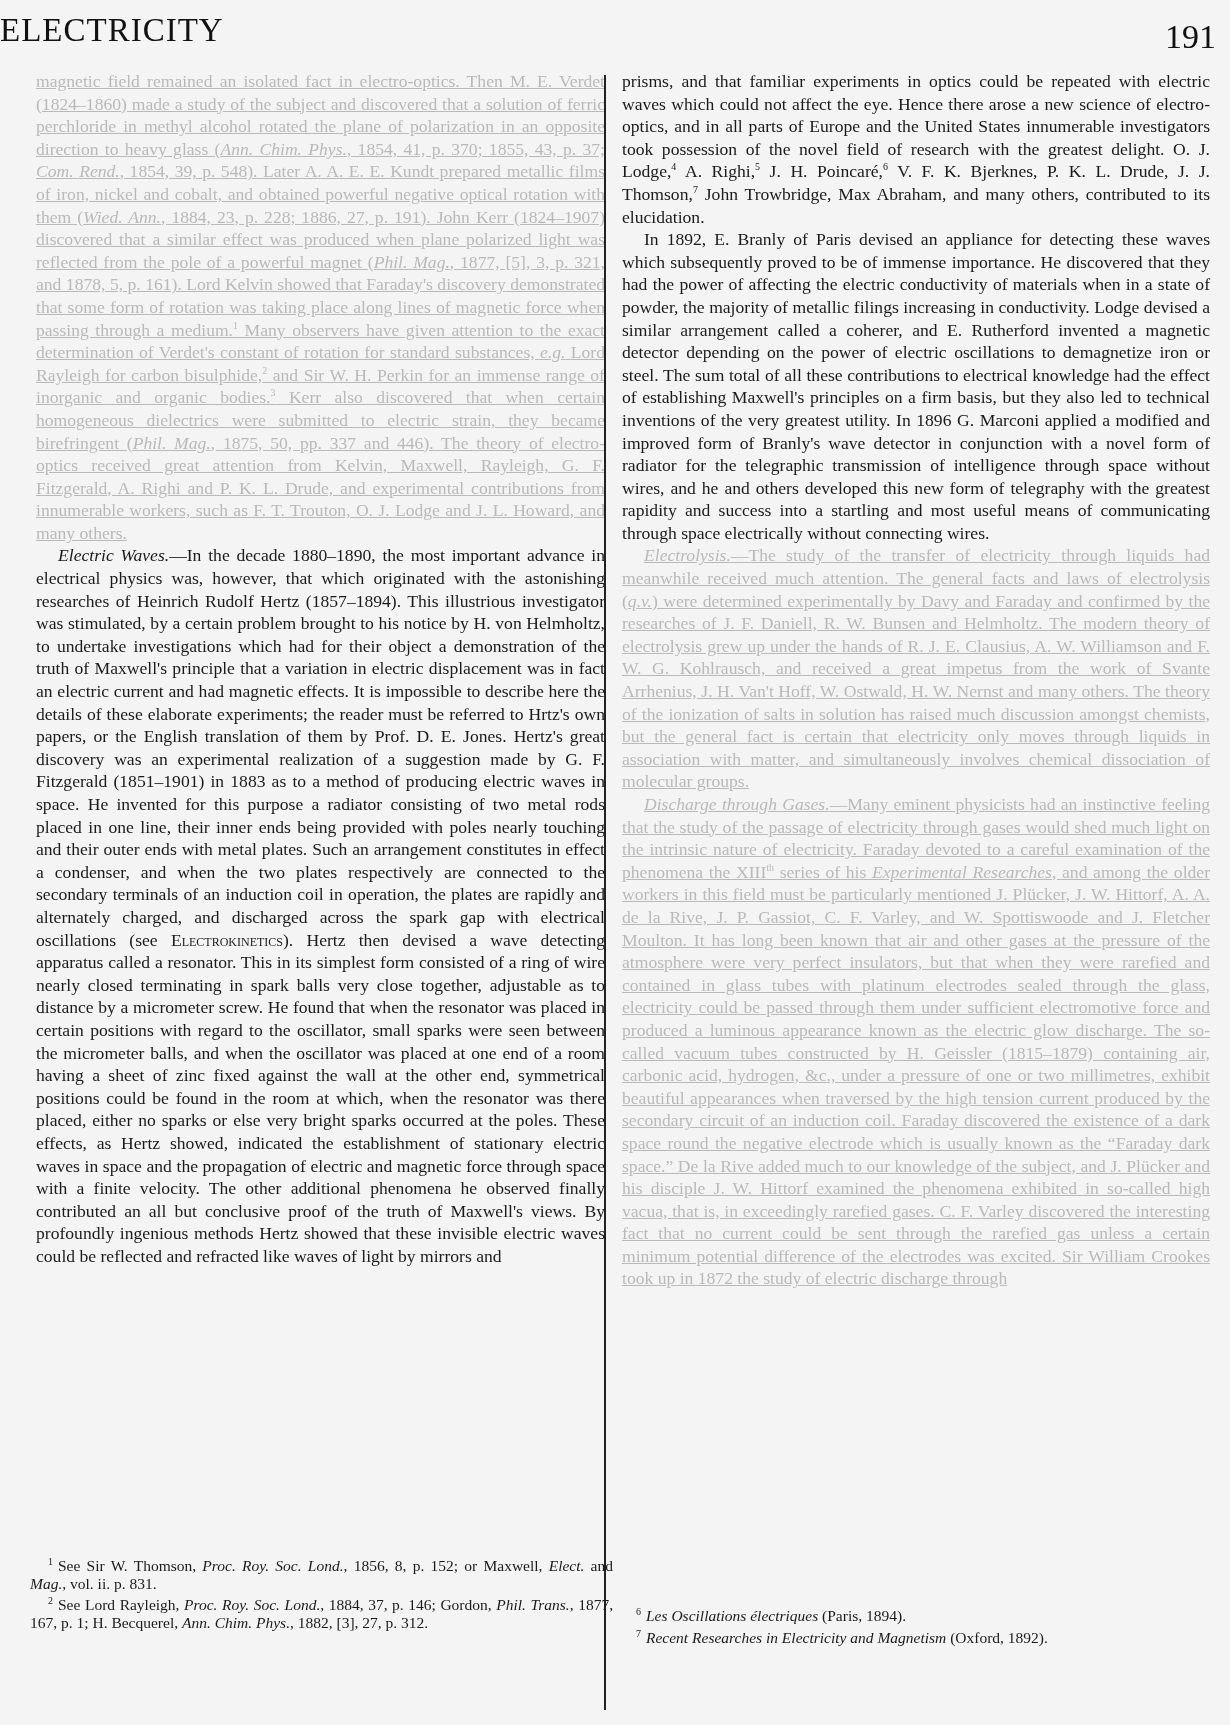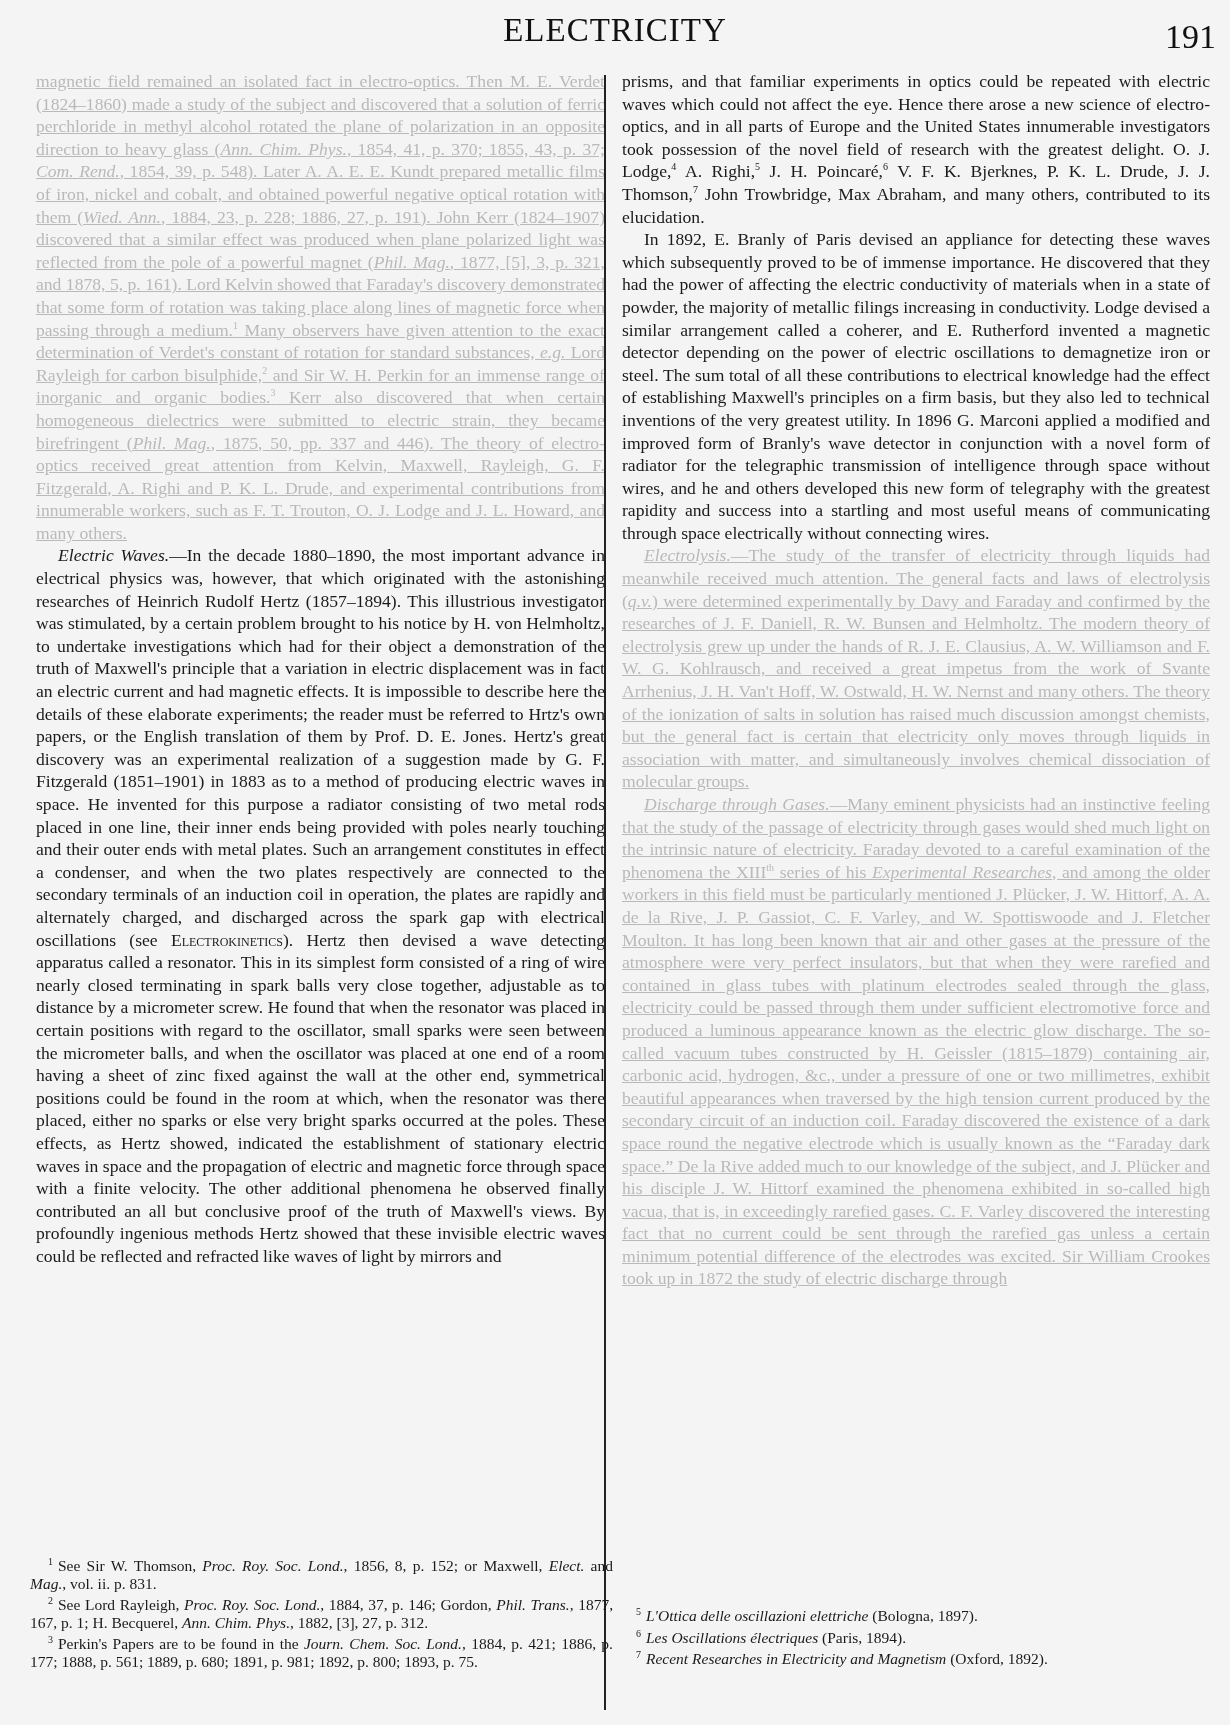--- a/index.html
+++ b/index.html
@@ -6,21 +6,21 @@
   body {
     width: 1230px; height: 1725px;
     background: #f4f4f4;
     font-family: "Liberation Serif", "DejaVu Serif", serif;
     color: #1a1a1a;
     position: relative;
     overflow: hidden;
   }
   .header-title {
     position: absolute; left: 0; width: 1230px; top: 12px;
-    text-align: center; font-size: 33px; letter-spacing: 1px;
+    font-size: 33px; letter-spacing: 1px;
     color: #111;
   }
   .page-number {
     position: absolute; right: 14px; top: 18px;
     font-size: 34px; color: #111;
   }
   .column {
     position: absolute; top: 70px;
     font-size: 17.6px; line-height: 22.6px;
     text-align: justify; hyphens: none;
@@ -56,30 +56,28 @@
   <p class="cont faded"><span>magnetic field remained an isolated fact in electro-optics. Then M. E. Verdet (1824–1860) made a study of the subject and discovered that a solution of ferric perchloride in methyl alcohol rotated the plane of polarization in an opposite direction to heavy glass (</span><em>Ann. Chim. Phys.</em><span>, 1854, 41, p. 370; 1855, 43, p. 37; </span><em>Com. Rend.</em><span>, 1854, 39, p. 548). Later A. A. E. E. Kundt prepared metallic films of iron, nickel and cobalt, and obtained powerful negative optical rotation with them (</span><em>Wied. Ann.</em><span>, 1884, 23, p. 228; 1886, 27, p. 191). John Kerr (1824–1907) discovered that a similar effect was produced when plane polarized light was reflected from the pole of a powerful magnet (</span><em>Phil. Mag.</em><span>, 1877, [5], 3, p. 321, and 1878, 5, p. 161). Lord Kelvin showed that Faraday's discovery demonstrated that some form of rotation was taking place along lines of magnetic force when passing through a medium.</span><sup>1</sup><span> Many observers have given attention to the exact determination of Verdet's constant of rotation for standard substances, </span><em>e.g.</em><span> Lord Rayleigh for carbon bisulphide,</span><sup>2</sup><span> and Sir W. H. Perkin for an immense range of inorganic and organic bodies.</span><sup>3</sup><span> Kerr also discovered that when certain homogeneous dielectrics were submitted to electric strain, they became birefringent (</span><em>Phil. Mag.</em><span>, 1875, 50, pp. 337 and 446). The theory of electro-optics received great attention from Kelvin, Maxwell, Rayleigh, G. F. Fitzgerald, A. Righi and P. K. L. Drude, and experimental contributions from innumerable workers, such as F. T. Trouton, O. J. Lodge and J. L. Howard, and many others.</span></p>
 
   <p><em>Electric Waves.</em><span>—In the decade 1880–1890, the most important advance in electrical physics was, however, that which originated with the astonishing researches of Heinrich Rudolf Hertz (1857–1894). This illustrious investigator was stimulated, by a certain problem brought to his notice by H. von Helmholtz, to undertake investigations which had for their object a demonstration of the truth of Maxwell's principle that a variation in electric displacement was in fact an electric current and had magnetic effects. It is impossible to describe here the details of these elaborate experiments; the reader must be referred to Hrtz's own papers, or the English translation of them by Prof. D. E. Jones. Hertz's great discovery was an experimental realization of a suggestion made by G. F. Fitzgerald (1851–1901) in 1883 as to a method of producing electric waves in space. He invented for this purpose a radiator consisting of two metal rods placed in one line, their inner ends being provided with poles nearly touching and their outer ends with metal plates. Such an arrangement constitutes in effect a condenser, and when the two plates respectively are connected to the secondary terminals of an induction coil in operation, the plates are rapidly and alternately charged, and discharged across the spark gap with electrical oscillations (see </span><span class="sc">Electrokinetics</span><span>). Hertz then devised a wave detecting apparatus called a resonator. This in its simplest form consisted of a ring of wire nearly closed terminating in spark balls very close together, adjustable as to distance by a micrometer screw. He found that when the resonator was placed in certain positions with regard to the oscillator, small sparks were seen between the micrometer balls, and when the oscillator was placed at one end of a room having a sheet of zinc fixed against the wall at the other end, symmetrical positions could be found in the room at which, when the resonator was there placed, either no sparks or else very bright sparks occurred at the poles. These effects, as Hertz showed, indicated the establishment of stationary electric waves in space and the propagation of electric and magnetic force through space with a finite velocity. The other additional phenomena he observed finally contributed an all but conclusive proof of the truth of Maxwell's views. By profoundly ingenious methods Hertz showed that these invisible electric waves could be reflected and refracted like waves of light by mirrors and</span></p>
 </div>
 
 <div class="divider"></div>
 
 <div class="footnotes fn-left">
   <p class="fn"><span class="fn-label">1</span><span>See Sir W. Thomson, </span><em>Proc. Roy. Soc. Lond.</em><span>, 1856, 8, p. 152; or Maxwell, </span><em>Elect.</em><span> and </span><em>Mag.</em><span>, vol. ii. p. 831.</span></p>
   <p class="fn"><span class="fn-label">2</span><span>See Lord Rayleigh, </span><em>Proc. Roy. Soc. Lond.</em><span>, 1884, 37, p. 146; Gordon, </span><em>Phil. Trans.</em><span>, 1877, 167, p. 1; H. Becquerel, </span><em>Ann. Chim. Phys.</em><span>, 1882, [3], 27, p. 312.</span></p>
-  <p class="fn"><span class="fn-label">3</span><span>Perkin's Papers are to be found in the </span><em>Journ. Chem. Soc. Lond.</em><span>, 1884, p. 421; 1886, p. 177; 1888, p. 561; 1889, p. 680; 1891, p. 981; 1892, p. 800; 1893, p. 75.</span></p>
 </div>
 
 <div class="column col-right">
   <p class="cont"><span>prisms, and that familiar experiments in optics could be repeated with electric waves which could not affect the eye. Hence there arose a new science of electro-optics, and in all parts of Europe and the United States innumerable investigators took possession of the novel field of research with the greatest delight. O. J. Lodge,</span><sup>4</sup><span> A. Righi,</span><sup>5</sup><span> J. H. Poincaré,</span><sup>6</sup><span> V. F. K. Bjerknes, P. K. L. Drude, J. J. Thomson,</span><sup>7</sup><span> John Trowbridge, Max Abraham, and many others, contributed to its elucidation.</span></p>
 
   <p>In 1892, E. Branly of Paris devised an appliance for detecting these waves which subsequently proved to be of immense importance. He discovered that they had the power of affecting the electric conductivity of materials when in a state of powder, the majority of metallic filings increasing in conductivity. Lodge devised a similar arrangement called a coherer, and E. Rutherford invented a magnetic detector depending on the power of electric oscillations to demagnetize iron or steel. The sum total of all these contributions to electrical knowledge had the effect of establishing Maxwell's principles on a firm basis, but they also led to technical inventions of the very greatest utility. In 1896 G. Marconi applied a modified and improved form of Branly's wave detector in conjunction with a novel form of radiator for the telegraphic transmission of intelligence through space without wires, and he and others developed this new form of telegraphy with the greatest rapidity and success into a startling and most useful means of communicating through space electrically without connecting wires.</p>
 
   <p class="faded"><em>Electrolysis.</em><span>—The study of the transfer of electricity through liquids had meanwhile received much attention. The general facts and laws of electrolysis (</span><em>q.v.</em><span>) were determined experimentally by Davy and Faraday and confirmed by the researches of J. F. Daniell, R. W. Bunsen and Helmholtz. The modern theory of electrolysis grew up under the hands of R. J. E. Clausius, A. W. Williamson and F. W. G. Kohlrausch, and received a great impetus from the work of Svante Arrhenius, J. H. Van't Hoff, W. Ostwald, H. W. Nernst and many others. The theory of the ionization of salts in solution has raised much discussion amongst chemists, but the general fact is certain that electricity only moves through liquids in association with matter, and simultaneously involves chemical dissociation of molecular groups.</span></p>
 
   <p class="faded"><em>Discharge through Gases.</em><span>—Many eminent physicists had an instinctive feeling that the study of the passage of electricity through gases would shed much light on the intrinsic nature of electricity. Faraday devoted to a careful examination of the phenomena the XIII</span><sup>th</sup><span> series of his </span><em>Experimental Researches</em><span>, and among the older workers in this field must be particularly mentioned J. Plücker, J. W. Hittorf, A. A. de la Rive, J. P. Gassiot, C. F. Varley, and W. Spottiswoode and J. Fletcher Moulton. It has long been known that air and other gases at the pressure of the atmosphere were very perfect insulators, but that when they were rarefied and contained in glass tubes with platinum electrodes sealed through the glass, electricity could be passed through them under sufficient electromotive force and produced a luminous appearance known as the electric glow discharge. The so-called vacuum tubes constructed by H. Geissler (1815–1879) containing air, carbonic acid, hydrogen, &amp;c., under a pressure of one or two millimetres, exhibit beautiful appearances when traversed by the high tension current produced by the secondary circuit of an induction coil. Faraday discovered the existence of a dark space round the negative electrode which is usually known as the “Faraday dark space.” De la Rive added much to our knowledge of the subject, and J. Plücker and his disciple J. W. Hittorf examined the phenomena exhibited in so-called high vacua, that is, in exceedingly rarefied gases. C. F. Varley discovered the interesting fact that no current could be sent through the rarefied gas unless a certain minimum potential difference of the electrodes was excited. Sir William Crookes took up in 1872 the study of electric discharge through</span></p>
 </div>
 
 <div class="footnotes fn-right">
-  <p class="fn"><span class="fn-label">5</span><em>L'Ottica delle oscillazioni elettriche</em><span> (Bologna, 1897).</span></p>
   <p class="fn"><span class="fn-label">6</span><em>Les Oscillations électriques</em><span> (Paris, 1894).</span></p>
   <p class="fn"><span class="fn-label">7</span><em>Recent Researches in Electricity and Magnetism</em><span> (Oxford, 1892).</span></p>
 </div>
 
 </body></html>

